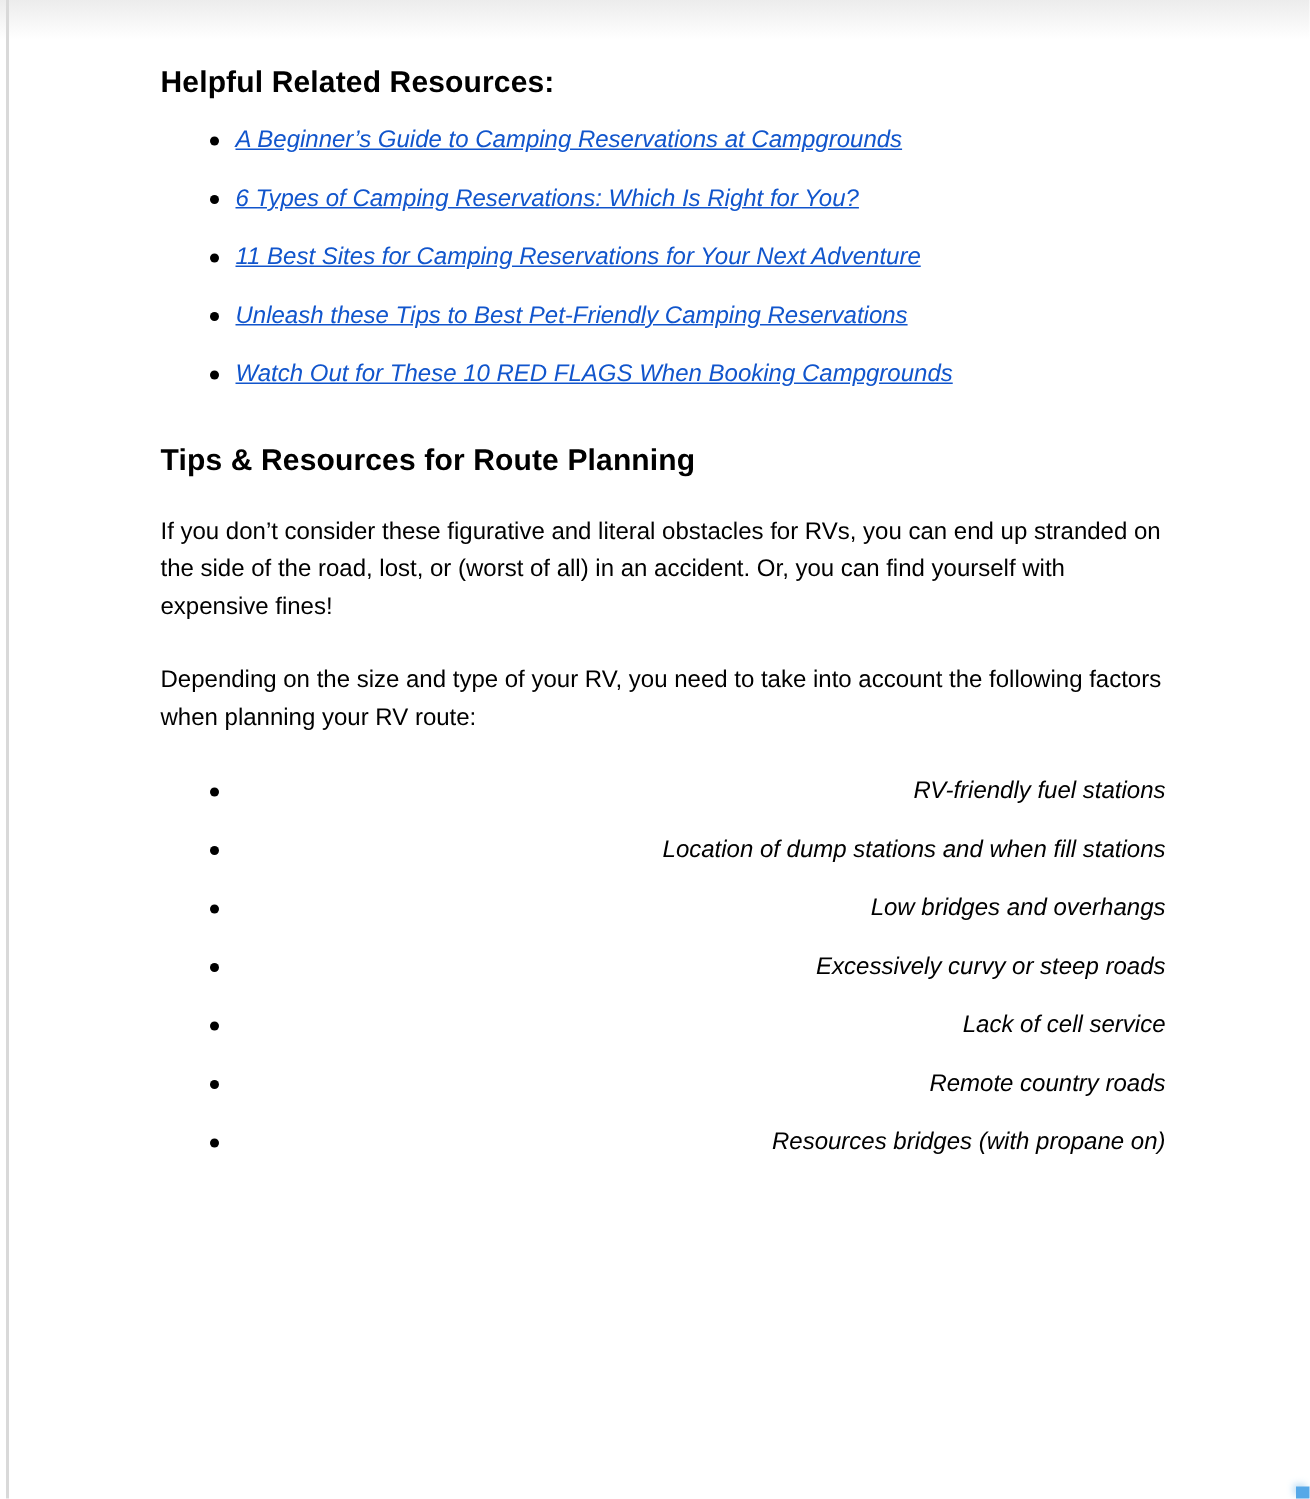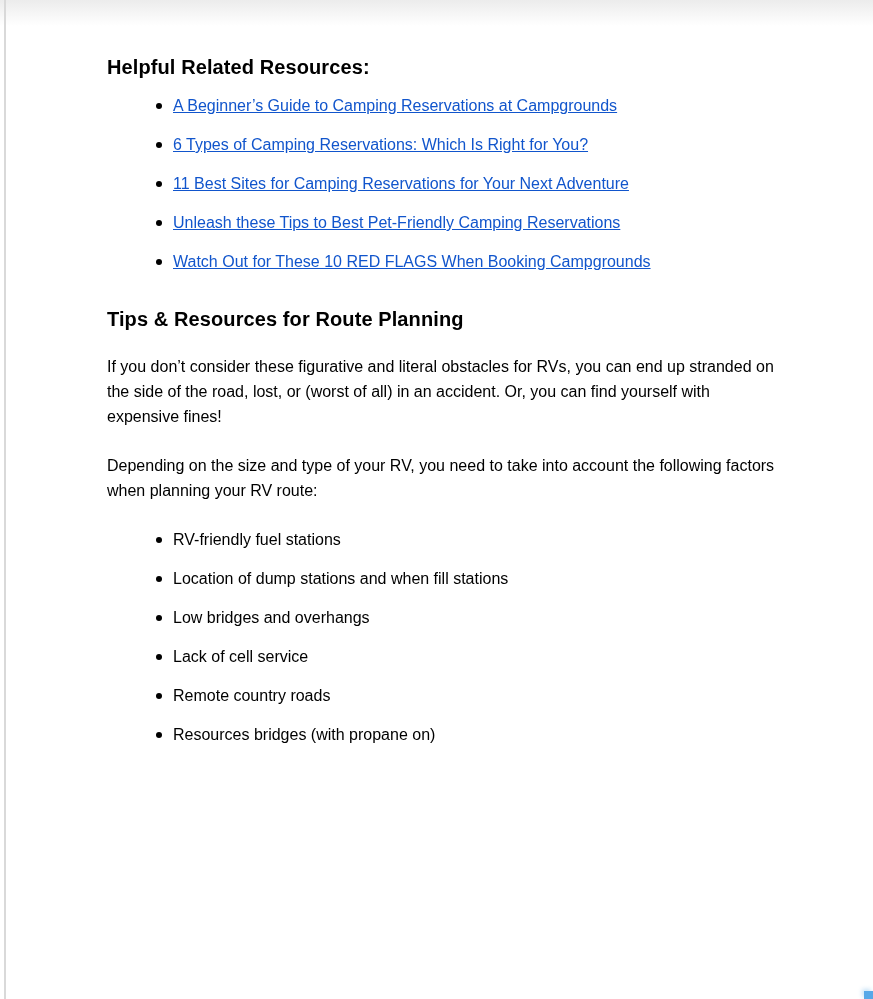--- a/index.html
+++ b/index.html
@@ -37,34 +37,35 @@
     right: 0;
     bottom: 0;
     width: 9px;
     height: 8px;
     background: #56a8e8;
     box-shadow: -2px -2px 4px rgba(130,190,235,0.45);
   }
   .content {
     position: absolute;
     left: 107px;
-    top: 56px;
+    top: 44px;
     width: 670px;
   }
   .section-heading {
     font-size: 20px;
     line-height: 22px;
     font-weight: bold;
     margin: 0;
     letter-spacing: 0.1px;
   }
   ul {
     list-style: none;
-    margin: 16px;
+    margin: 0;
     padding: 0;
+    font-style: italic;
   }
   ul.bullet-list {
     margin-top: 15px;
   }
   ul.bullet-list li {
     position: relative;
     padding-left: 50px;
     line-height: 25px;
     font-size: 16px;
     margin-bottom: 14px;
@@ -89,20 +90,21 @@
   .route-heading {
     margin-top: 34px;
   }
   p.body-paragraph {
     font-size: 16px;
     line-height: 25px;
     margin: 24px 0 0 0;
   }
   ul.factor-list {
     margin-top: 24px;
+    text-align: right;
   }
 </style>
 </head>
 <body>
 
 <div class="page-top-shadow"></div>
 <div class="page-edge-line"></div>
 
 <div class="content">
 
@@ -146,20 +148,24 @@
     <li>
       <span class="bullet-dot"></span>
       <span>Location of dump stations and when fill stations</span>
     </li>
     <li>
       <span class="bullet-dot"></span>
       <span>Low bridges and overhangs</span>
     </li>
     <li>
       <span class="bullet-dot"></span>
+      <span>Excessively curvy or steep roads</span>
+    </li>
+    <li>
+      <span class="bullet-dot"></span>
       <span>Lack of cell service</span>
     </li>
     <li>
       <span class="bullet-dot"></span>
       <span>Remote country roads</span>
     </li>
     <li>
       <span class="bullet-dot"></span>
       <span>Resources bridges (with propane on)</span>
     </li>

